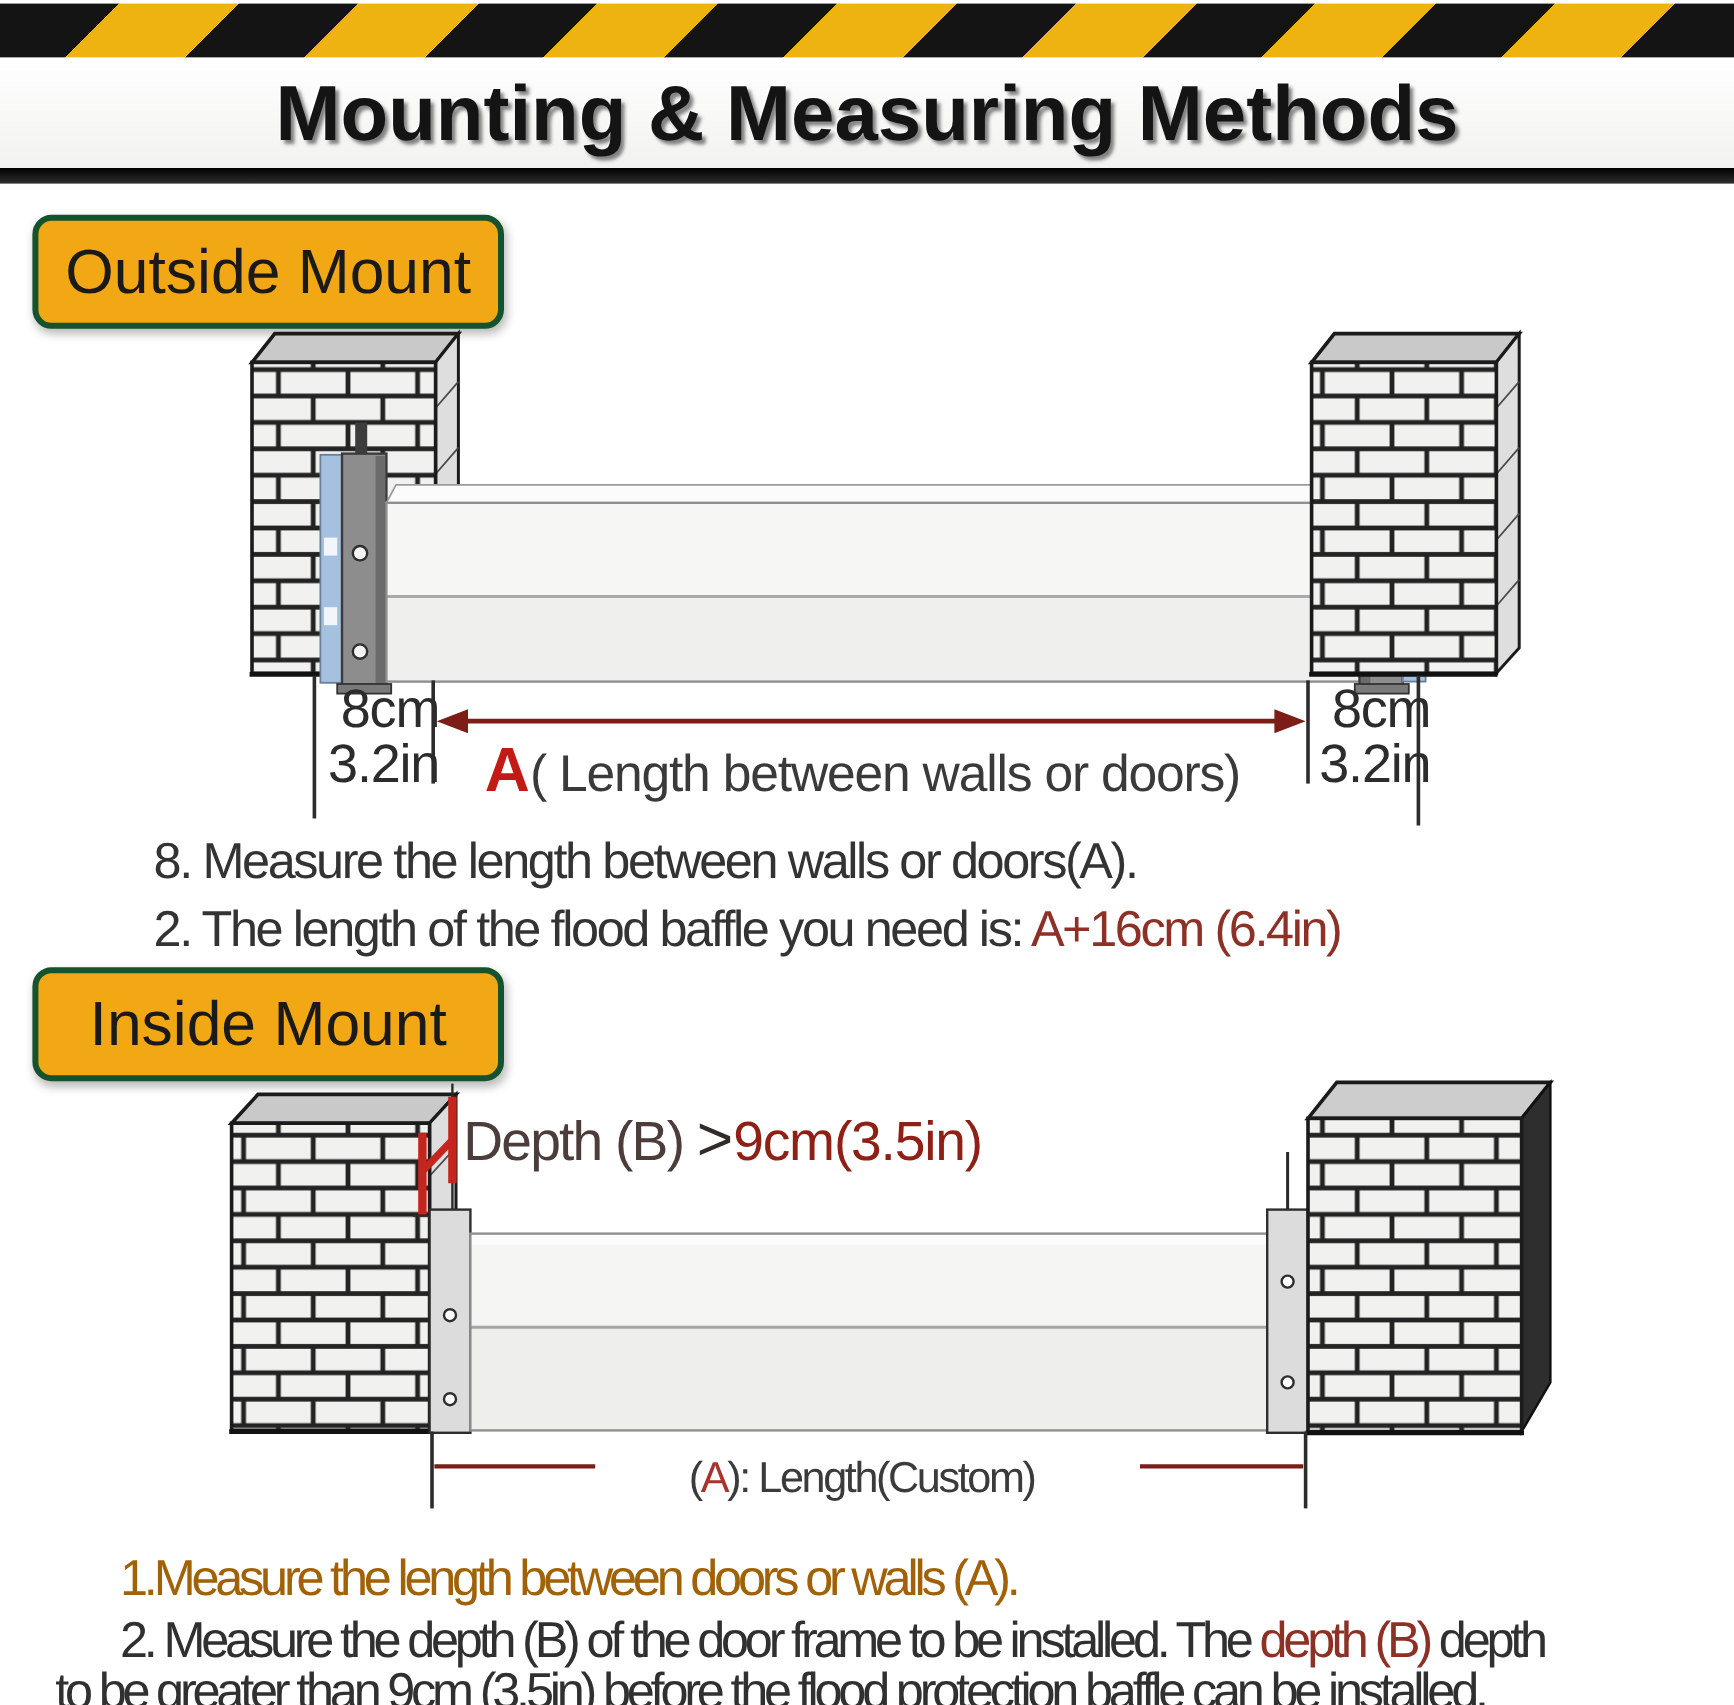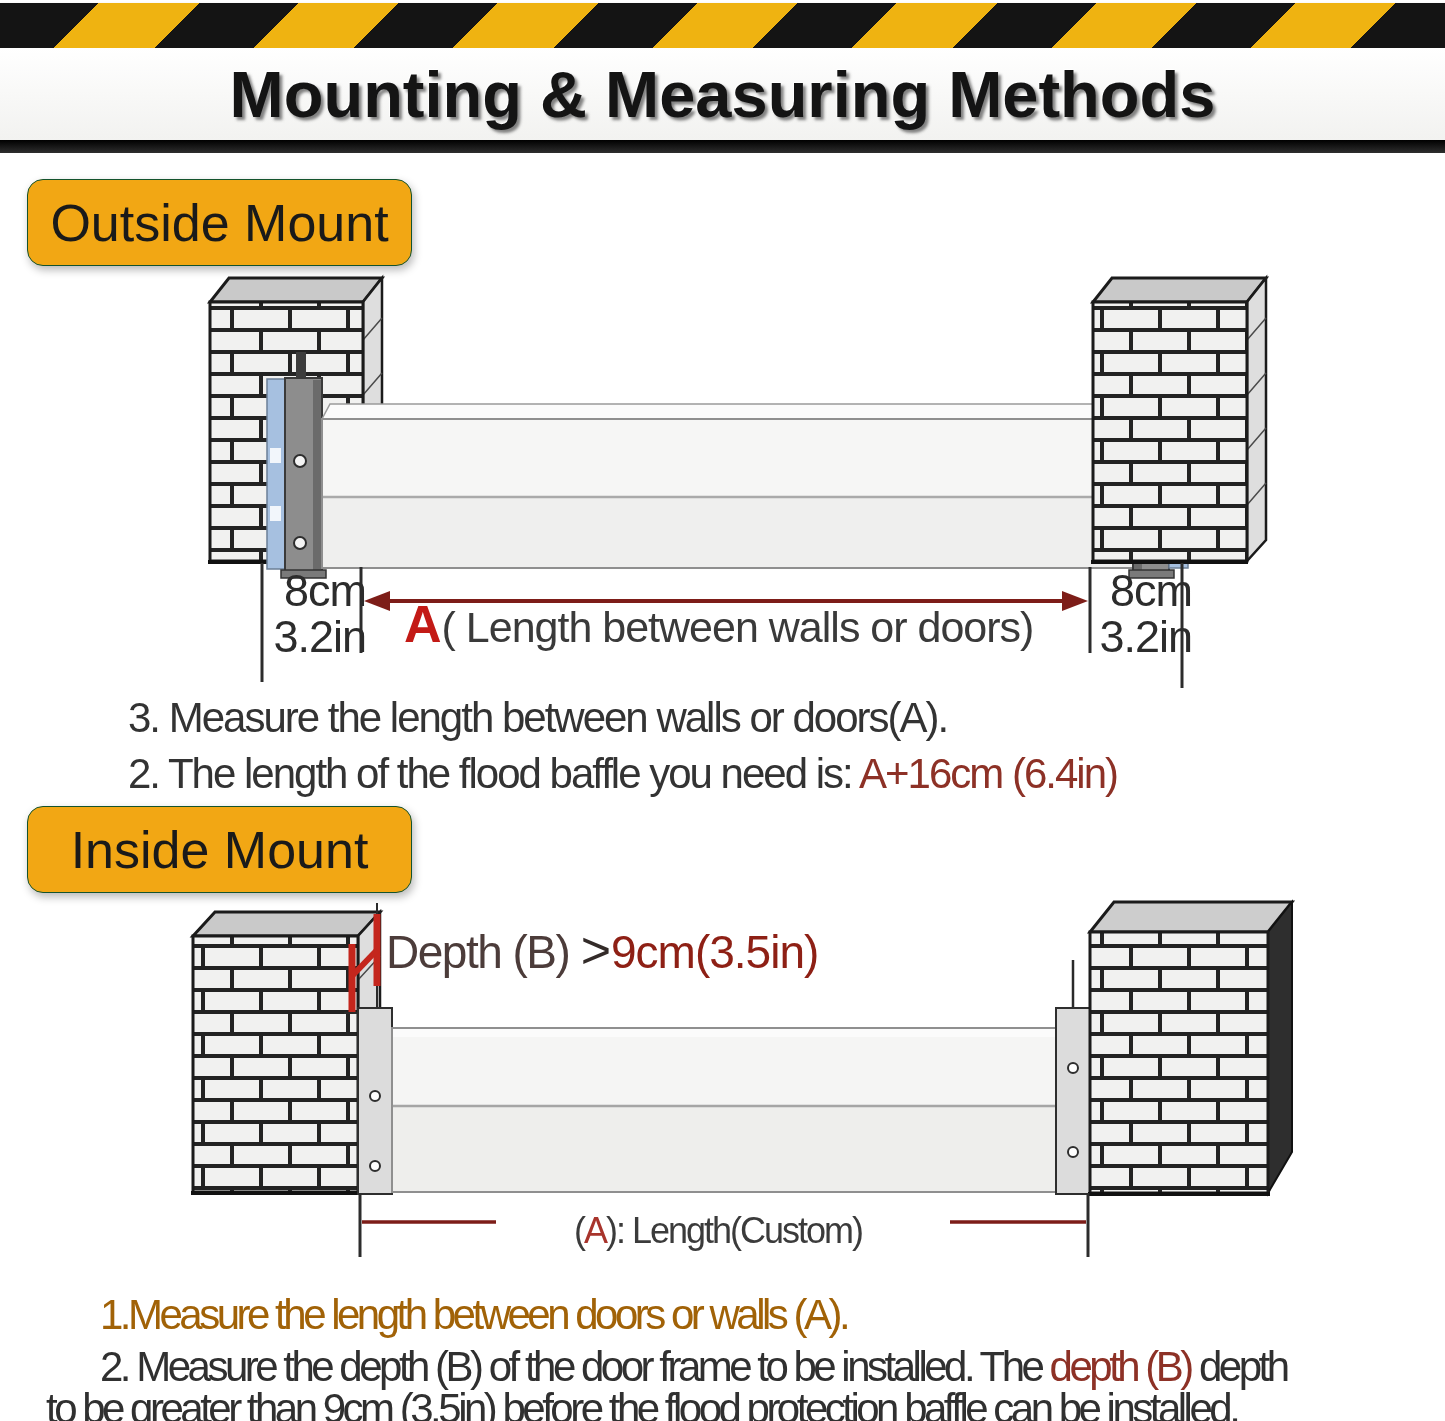--- a/index.html
+++ b/index.html
@@ -11,35 +11,35 @@
         box-shadow:0 2px 3px rgba(0,0,0,.35);}
   .title-band{position:absolute;left:0;top:48px;width:1445px;height:92px;
         background:linear-gradient(#ffffff,#f2f2f0);
         display:flex;align-items:center;justify-content:center;}
   .title-band h1{margin:0;font-size:65px;font-weight:bold;color:#141414;letter-spacing:0;
         text-shadow:3px 3px 3px rgba(90,90,90,.75), -1px -1px 0 rgba(255,255,255,.85);}
   .black-bar{position:absolute;left:0;top:140px;width:1445px;height:13px;
         background:linear-gradient(#000,#2e2e2e);}
   
   .badge{position:absolute;left:27px;width:383px;height:85px;background:#f2a714;
-        border:1px solid #14532d;border-radius:16px;display:flex;align-items:center;justify-content:center;
+        border:5px solid #14532d;border-radius:16px;display:flex;align-items:center;justify-content:center;
         box-shadow:2px 4px 8px rgba(0,0,0,.28);}
   .badge span{font-size:52px;color:#1a1a1a;}
   .badge1{top:179px;}
   .badge2{top:806px;}
   
   .diag{position:absolute;}
   .diag1{left:140px;top:265px;width:1180px;height:425px;}
   .diag2{left:140px;top:890px;width:1180px;height:385px;}
   
   .dim{position:absolute;width:108px;text-align:right;color:#2c2c2c;font-size:45px;line-height:46px;
        letter-spacing:-1px;white-space:nowrap;}
   .dim-left{left:258px;top:568px;}
   .dim-right{left:1084px;top:568px;}
-  .span-label{position:absolute;left:404px;top:594px;white-space:nowrap;}
+  .span-label{position:absolute;left:404px;top:612px;white-space:nowrap;}
   .span-label .red-a{font-size:52px;font-weight:bold;color:#c31a16;}
   .span-label .rest{font-size:43px;color:#3a3a3a;letter-spacing:-1px;}
   
   .step{position:absolute;white-space:nowrap;color:#333333;font-size:42px;letter-spacing:-2px;}
   .o-step1{left:128px;top:694px;}
   .o-step2{left:128px;top:750px;}
   .maroon{color:#8d3126;}
   
   .depth-label{position:absolute;left:386px;top:920px;white-space:nowrap;}
   .depth-label .depth-pre{font-size:46px;color:#4c3c3a;letter-spacing:-1.5px;}
@@ -149,21 +149,21 @@
     <div>3.2in</div>
   </div>
   <div class="dim dim-right">
     <div>8cm</div>
     <div>3.2in</div>
   </div>
   <div class="span-label">
     <span class="red-a">A</span><span class="rest">( Length between walls or doors)</span>
   </div>
 
-  <div class="step o-step1">3. Measure the length between walls or doors(A).</div>
+  <div class="step o-step1">8. Measure the length between walls or doors(A).</div>
   <div class="step o-step2">
     <span>2. The length of the flood baffle you need is: </span><span class="maroon">A+16cm (6.4in)</span>
   </div>
 
   <div class="badge badge2">
     <span>Inside Mount</span>
   </div>
 
   <svg class="diag diag2" viewBox="140 890 1180 385" xmlns="http://www.w3.org/2000/svg">
     <defs>

